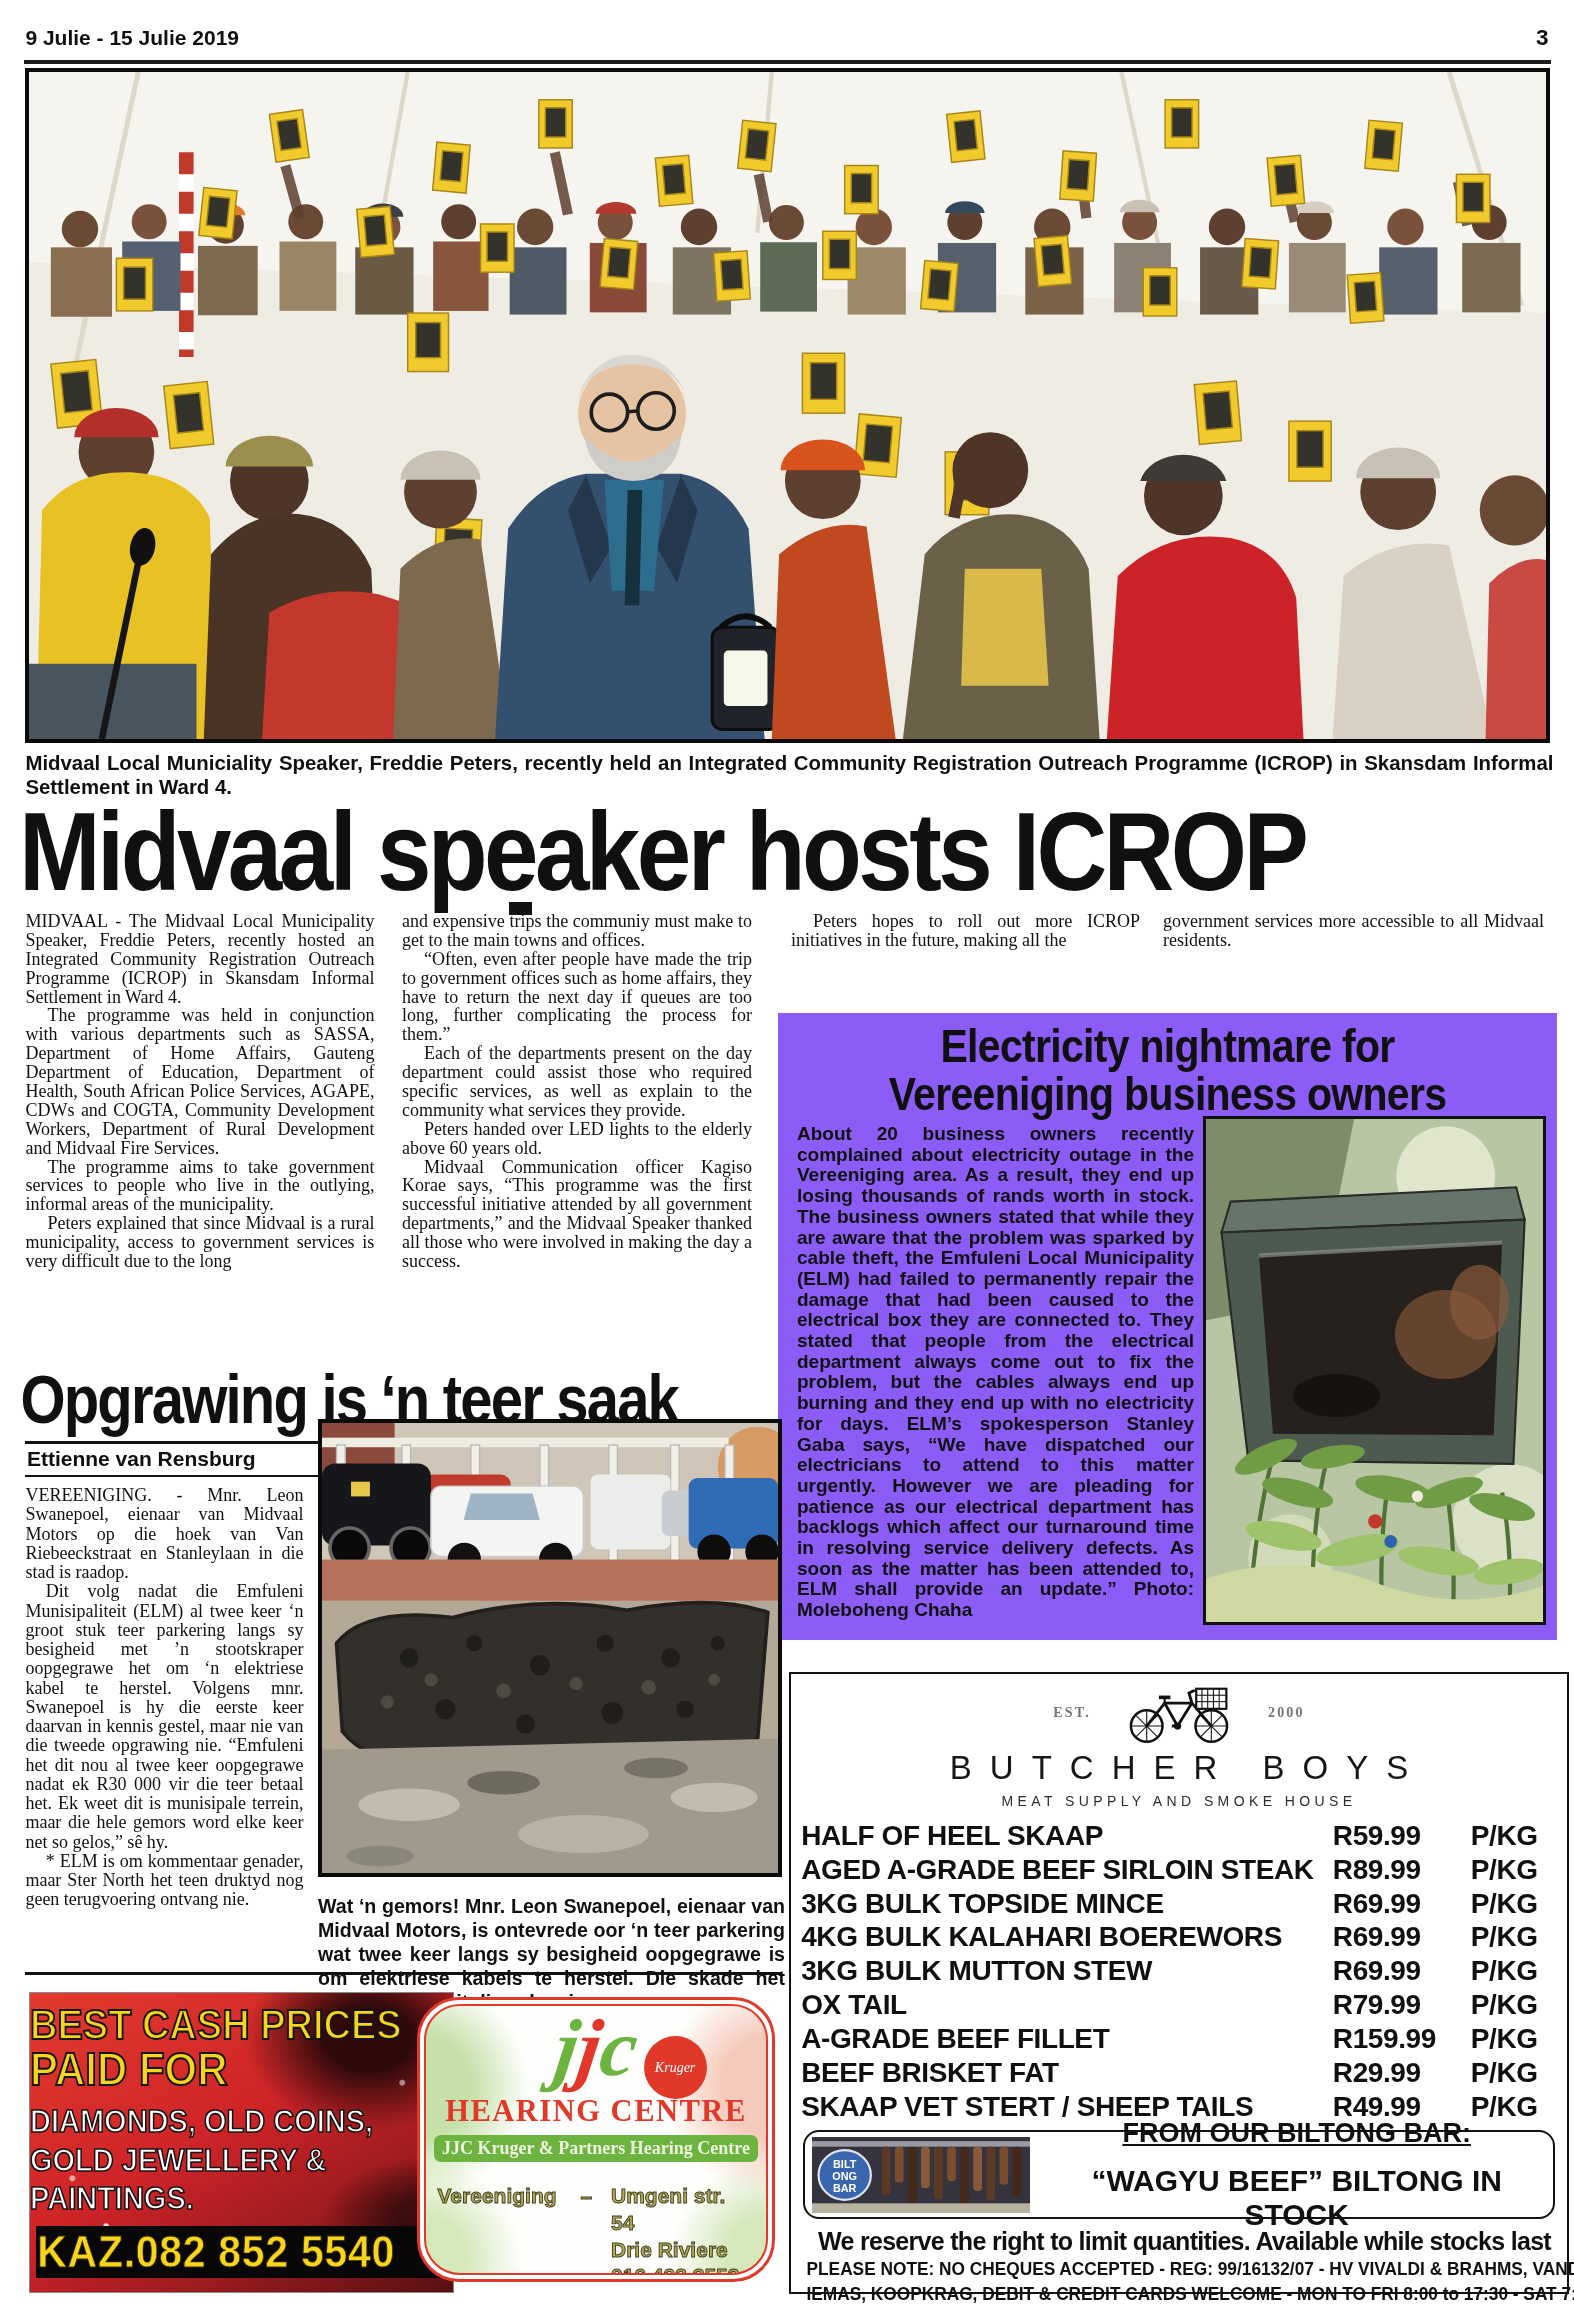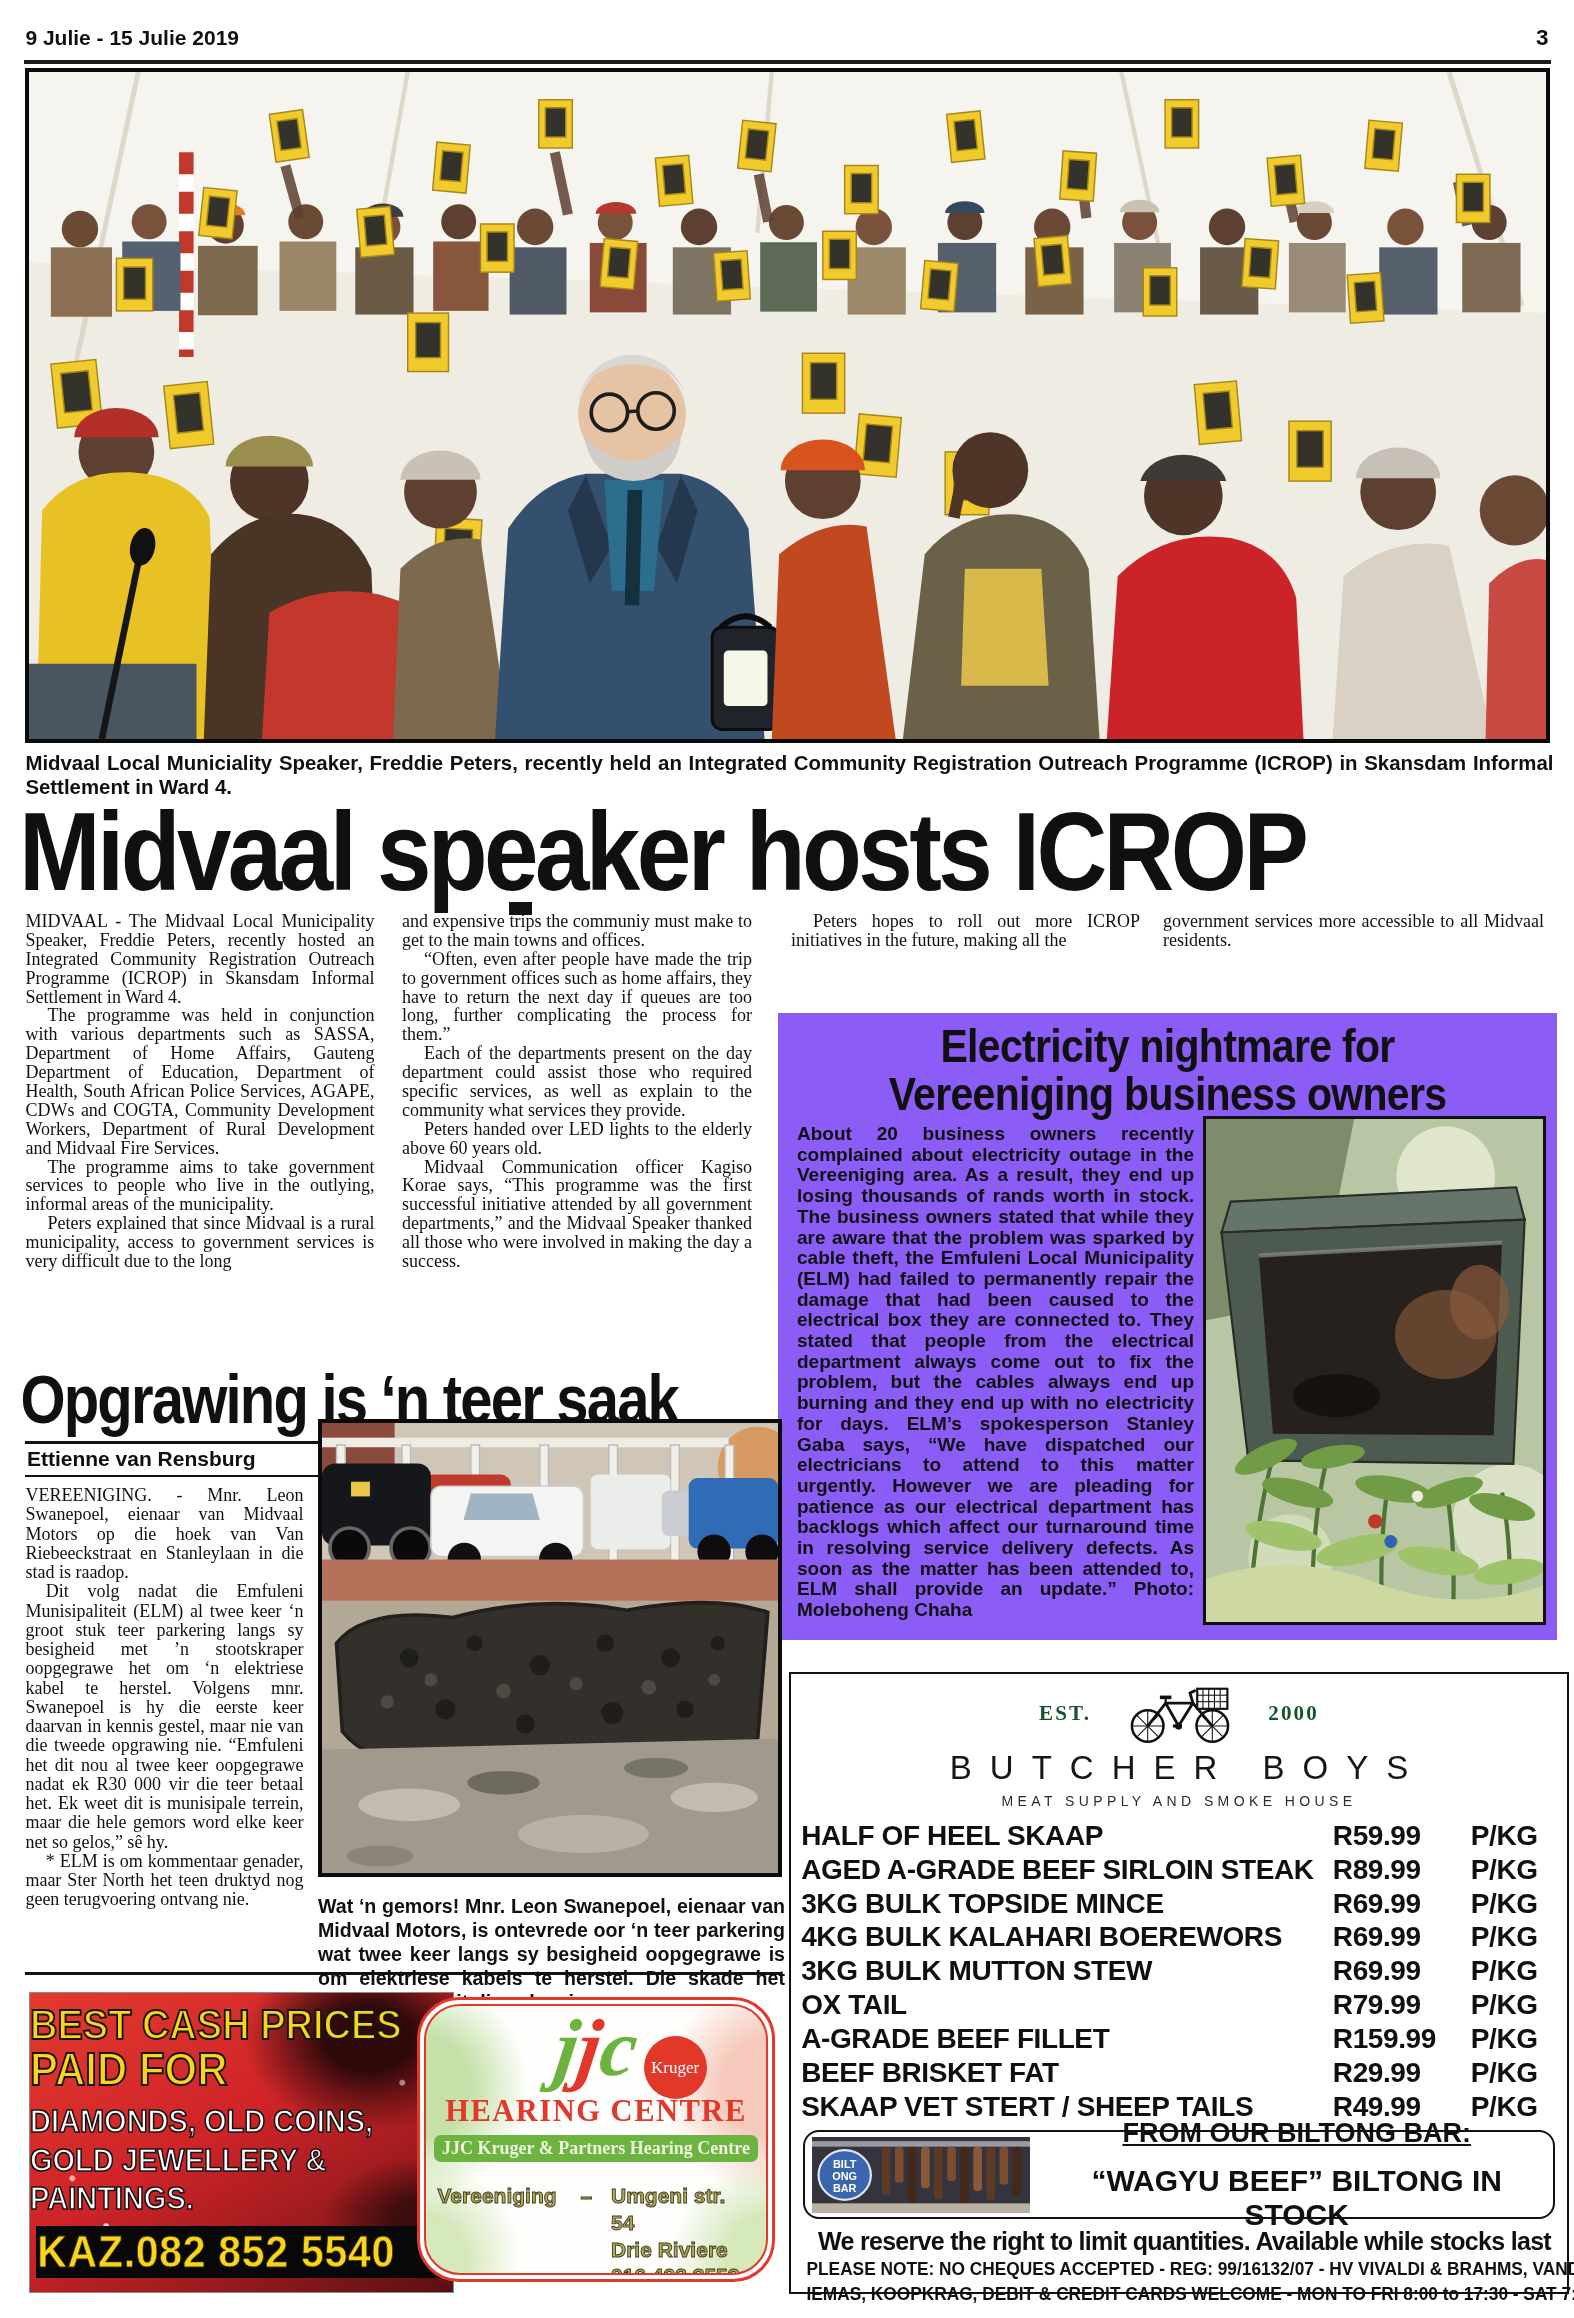--- a/index.html
+++ b/index.html
@@ -82,32 +82,32 @@
          radial-gradient(circle at -2% 30%, rgba(150,200,100,.55) 0 51px, rgba(150,200,100,0) 109px),
          radial-gradient(circle at 102% 30%, rgba(235,140,110,.45) 0 51px, rgba(235,140,110,0) 109px),
          radial-gradient(circle at -2% 95%, rgba(170,210,120,.5) 0 44px, rgba(170,210,120,0) 102px),
          radial-gradient(circle at 102% 95%, rgba(170,210,120,.5) 0 44px, rgba(170,210,120,0) 102px),
          #fefefc;}
   .jjc-logo-row{height:86px;margin-top:2.9px;position:relative;}
   .jjc-script{font-family:"Liberation Serif",serif;font-style:italic;font-weight:bold;font-size:81px;
               line-height:1;display:inline-block;transform:skewX(-8deg);}
   .jjc-script .g{color:#6cb33f;} .jjc-script .r{color:#e2382a;}
   .jjc-ball{position:absolute;left:218px;top:28px;width:63px;height:63px;border-radius:50%;background:#e2382a;
-            color:#fff;font-family:"Liberation Serif",serif;font-size:17px;line-height:63px;}
+            color:#fff;font-family:"Liberation Serif",serif;font-style:italic;font-size:14px;line-height:63px;}
   .jjc-title{color:#e2382a;font-family:"Liberation Serif",serif;font-weight:bold;font-size:30.5px;letter-spacing:1.5px;}
   .jjc-bar{margin:5.8px auto 0;width:324px;background:#6cb33f;color:#eef6df;font-family:"Liberation Serif",serif;
            font-weight:bold;font-size:18px;padding:2.9px 0;border-radius:7px;}
   .jjc-locs{width:317px;margin:8.7px auto 0;text-align:left;}
   .jjc-row{display:grid;grid-template-columns:143px 30.5px 1fr;margin-bottom:10.2px;}
   .jjc-olive{font-weight:bold;font-size:21px;color:#b0ab5e;-webkit-text-stroke:0.9px #3f3a18;line-height:1.28;margin-top:12px;}
 
   
   .butcher{left:789px;top:1672px;width:780px;height:622px;border:2.9px solid #111;background:#fff;text-align:center;}
   .bb-logo-row{display:flex;align-items:center;justify-content:center;gap:30.5px;margin-top:8.7px;height:61px;}
-  .bb-est{font-family:"Liberation Serif",serif;font-size:21px;letter-spacing:2.2px;color:#14532d;font-weight:bold;}
+  .bb-est{font-family:"Liberation Serif",serif;font-size:14px;letter-spacing:2.2px;color:#737373;font-weight:bold;}
   .bb-name{margin-top:5.8px;font-size:33px;letter-spacing:18px;text-indent:18px;color:#161616;}
   .bb-tag{margin-top:5.8px;font-size:14px;letter-spacing:4.4px;color:#2c2c2c;}
   .bb-items{margin:11.6px 10.2px 0;text-align:left;}
   .bb-row{display:grid;grid-template-columns:1fr 138px 86px;font-weight:bold;font-size:28px;
           letter-spacing:-0.4px;line-height:1.08;margin-bottom:3.6px;}
   .bb-biltong{margin:8.7px 11.6px 0;border:2.2px solid #111;border-radius:16px;display:flex;align-items:center;
               gap:17.4px;height:89px;padding:4.4px 7.3px;}
   .bb-biltong svg{width:218px;height:76px;flex:0 0 auto;display:block;}
   .bilt-right{flex:1;}
   .bilt-h{font-size:27px;font-weight:bold;text-decoration:underline;}

